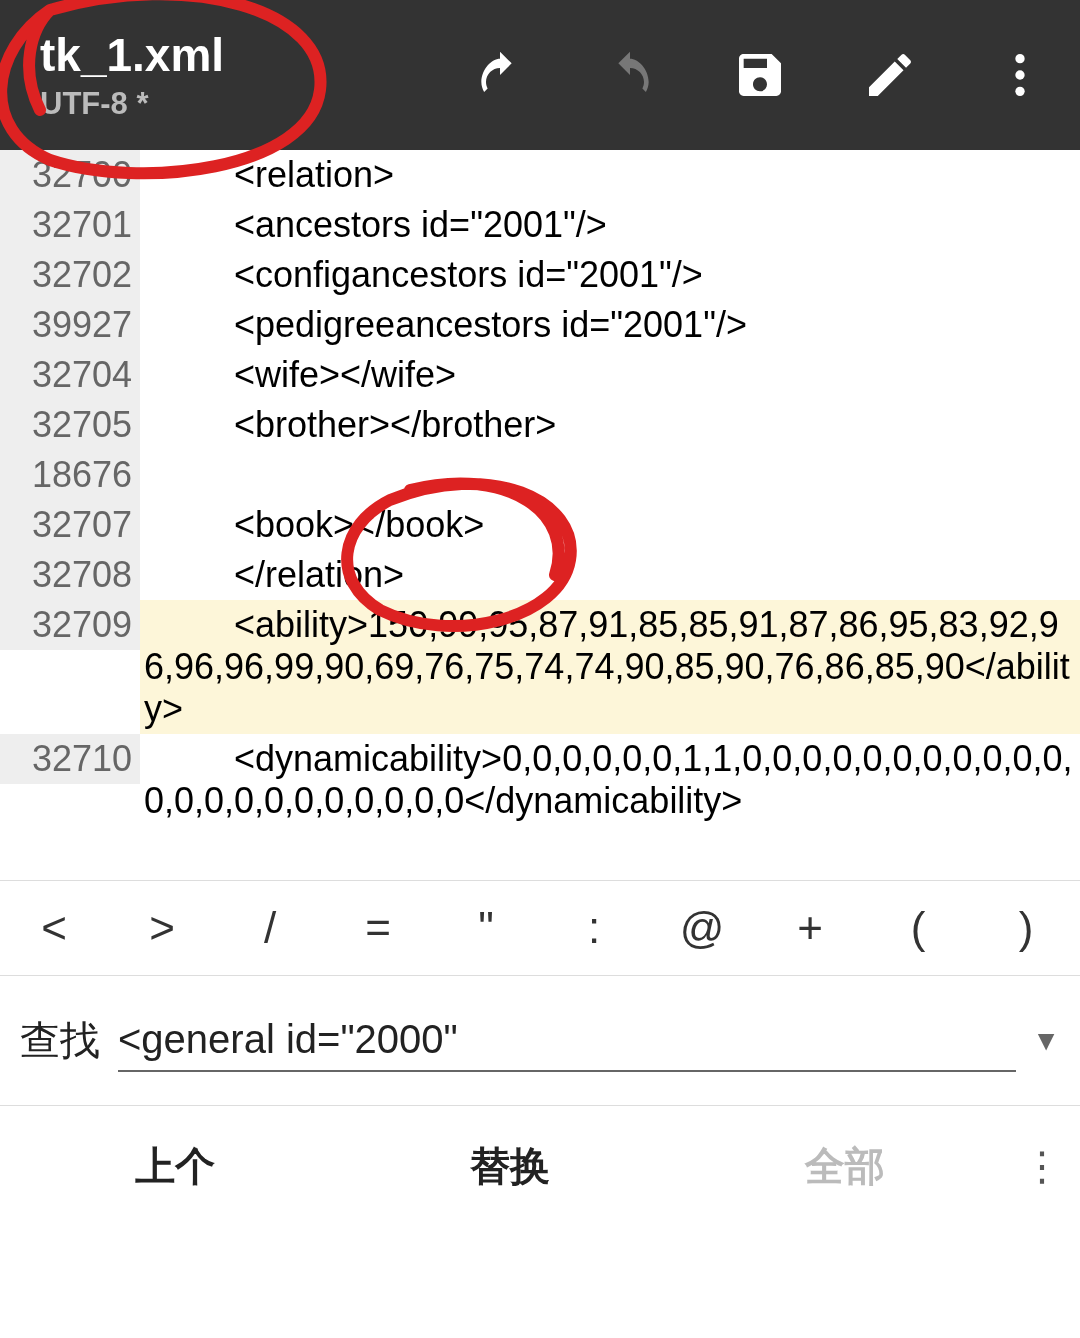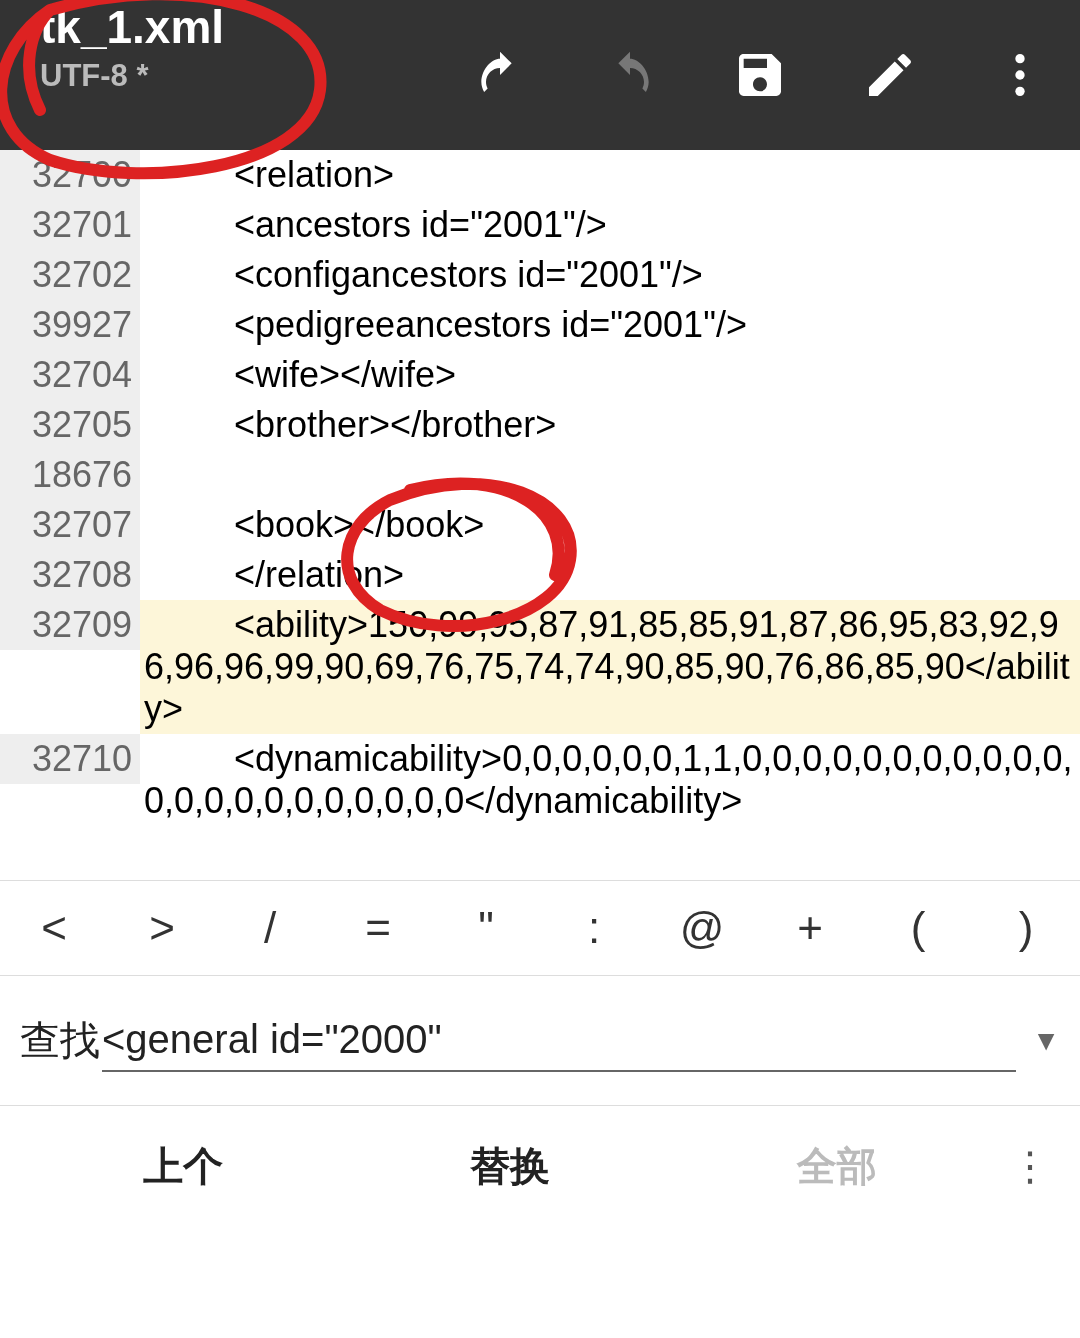--- a/index.html
+++ b/index.html
@@ -1,20 +1,21 @@
 <!DOCTYPE html>
 <html><head>
 <meta charset="utf-8">
 <style>
   * { margin: 0; padding: 0; box-sizing: border-box; }
   html, body { width: 1080px; height: 1338px; font-family: sans-serif; background: #fff; overflow: hidden; }
   .toolbar {
     background: #333;
     height: 150px;
     display: flex;
+    align-items: center;
     padding: 0 30px 0 40px;
     color: #fff;
   }
   .title-block { flex: 0 0 auto; display: flex; flex-direction: column; margin-right: 60px; }
   .title { font-size: 46px; font-weight: bold; }
   .encoding { font-size: 31px; color: #bbb; margin-top: 4px; font-weight: bold; }
   .toolbar-spacer { flex: 1; }
   .toolbar-icons { display: flex; align-items: center; gap: 70px; }
   .ticon { width: 60px; height: 60px; display: flex; align-items: center; justify-content: center; }
   .ticon svg { width: 56px; height: 56px; fill: #fff; }
@@ -38,28 +39,28 @@
   .symrow {
     display: flex; justify-content: space-around; align-items: center;
     height: 96px; border-top: 1px solid #ddd; border-bottom: 1px solid #ddd;
     font-size: 44px; color: #333;
   }
   .symkey { flex: 1; text-align: center; padding: 12px 0; }
   .search-row {
     display: flex; align-items: center; height: 130px; padding: 0 20px;
     border-bottom: 1px solid #ddd;
   }
-  .search-label { font-size: 40px; color: #222; margin-right: 2px; }
+  .search-label { font-size: 40px; color: #222; margin-right: 18px; }
   .search-input {
     flex: 1; font-size: 40px; border: none; border-bottom: 2px solid #666;
     padding: 8px 0; outline: none; background: transparent; color: #222;
   }
   .search-drop { font-size: 28px; color: #666; margin-left: 16px; }
   .action-row {
-    display: flex; align-items: center; height: 120px; padding: 0 20px;
+    display: flex; align-items: center; height: 120px; padding: 0 8px;
   }
   .action-btn { flex: 1; text-align: center; font-size: 40px; font-weight: bold; color: #222; }
   .action-btn.dim { color: #bbb; font-weight: bold; }
   .action-more { width: 60px; text-align: center; font-size: 40px; color: #555; }
   
   .annot {
     position: absolute; pointer-events: none;
   }
   .annot svg { overflow: visible; }
   .annot path, .annot ellipse { fill: none; stroke: #d22; stroke-width: 12; stroke-linecap: round; }

